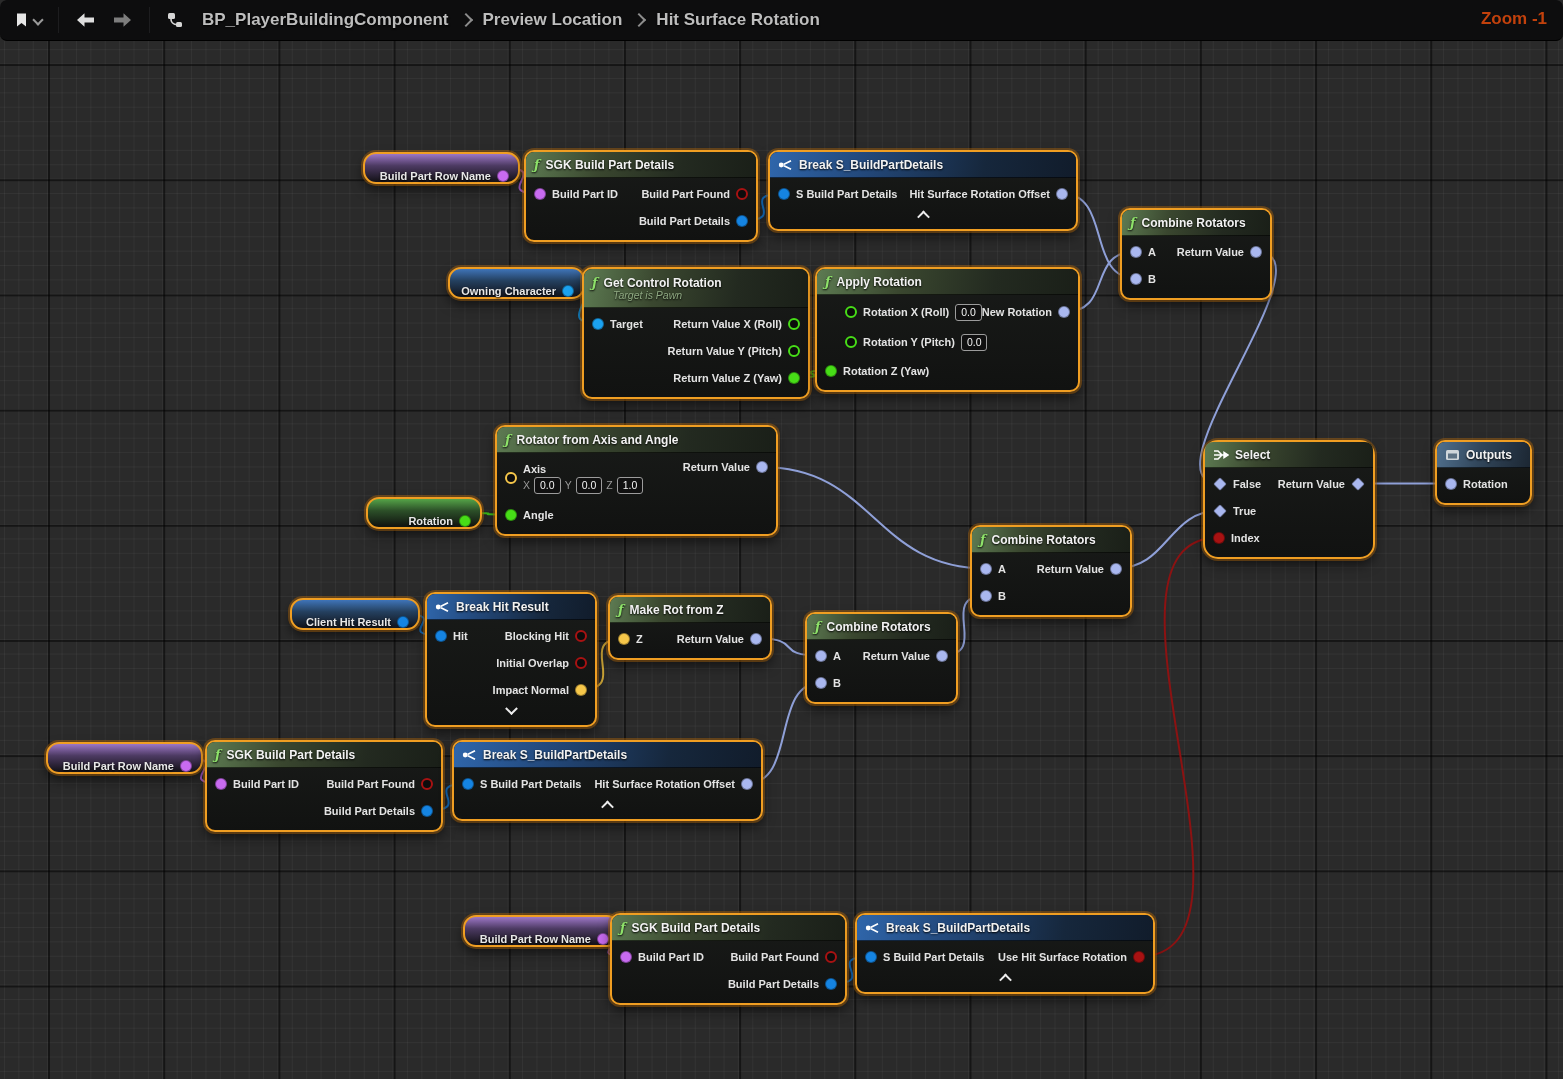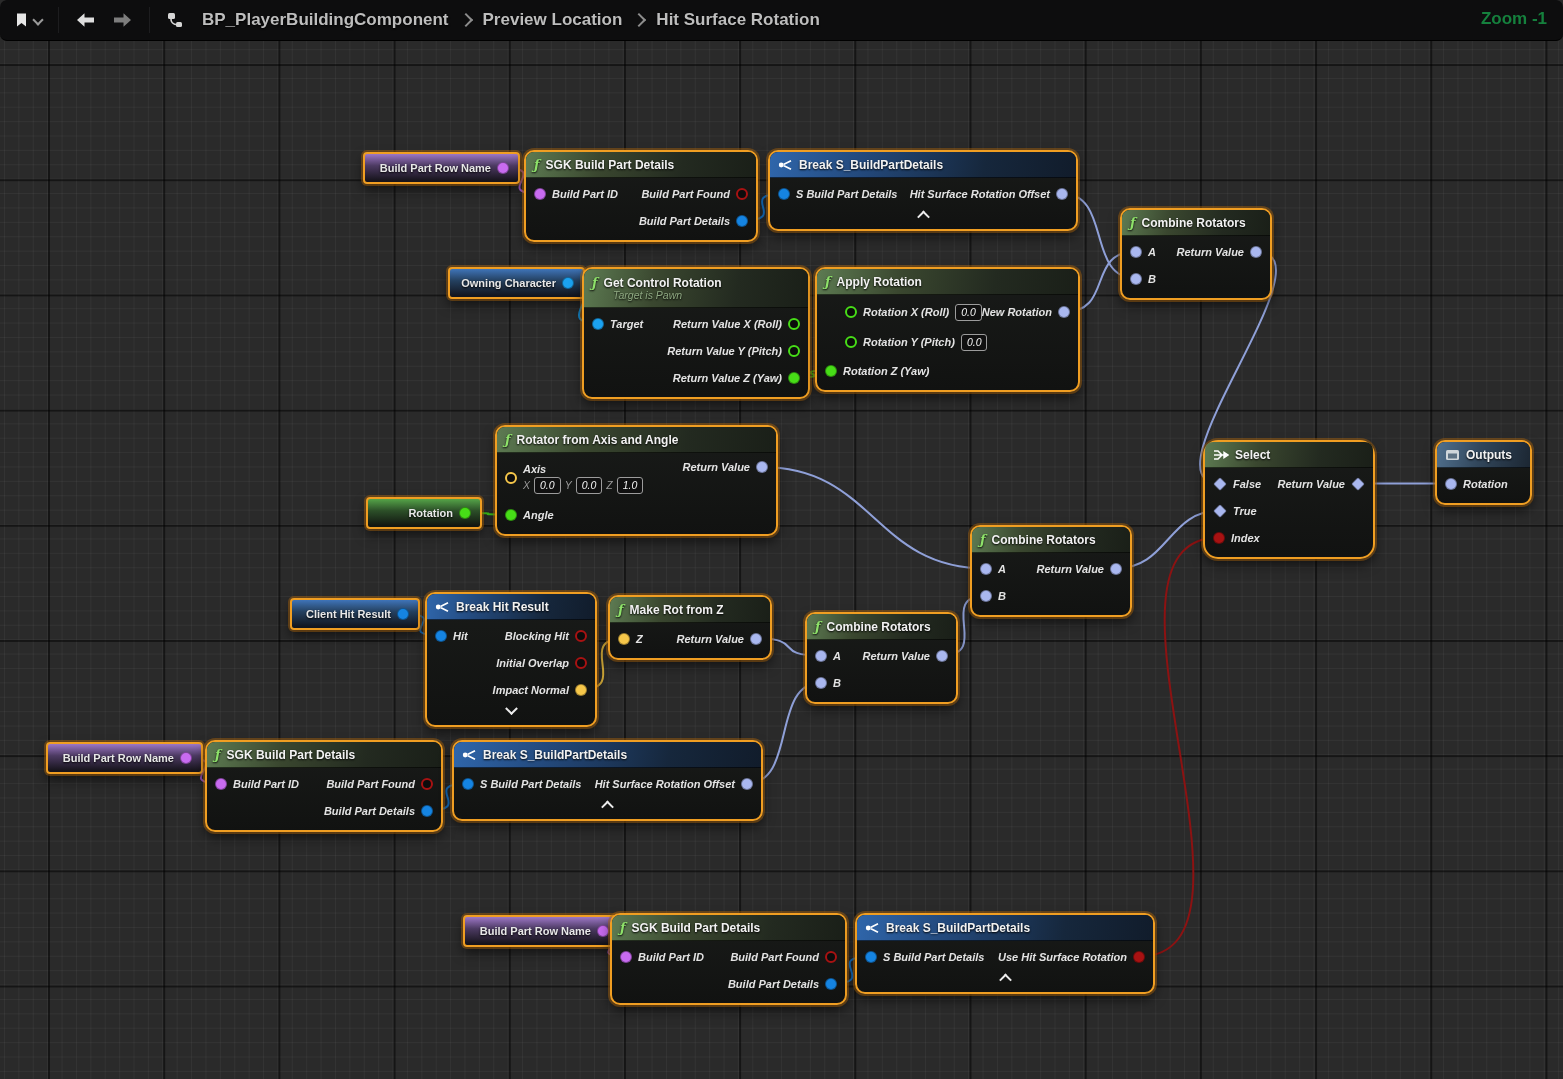--- a/index.html
+++ b/index.html
@@ -20,64 +20,64 @@
     border-bottom:1px solid #000;display:flex;align-items:center;gap:8px;padding:0 10px;z-index:10;border-radius:7px;}
   .tbtn{display:flex;align-items:center;gap:3px;padding:2px 4px;cursor:pointer;}
   .tsep{width:1px;height:26px;background:#1d1d1f;margin:0 4px;}
   .crumbs{display:flex;align-items:center;gap:12px;margin-left:6px;
     font-size:17px;font-weight:700;color:#bdbdbd;text-shadow:0 1px 2px #000;}
   .crumb{white-space:nowrap;cursor:pointer;}
   .chev-right{width:8px;height:8px;border-right:2.5px solid #8d8d8d;border-top:2.5px solid #8d8d8d;
     transform:rotate(45deg);flex:none;}
   .chev-down-sm{width:6px;height:6px;border-right:2px solid #9a9a9a;border-bottom:2px solid #9a9a9a;
     transform:rotate(45deg);margin-left:2px;}
-  .zoomlbl{position:absolute;right:16px;top:9px;font-size:17px;font-weight:700;color:#15803d;}
+  .zoomlbl{position:absolute;right:16px;top:9px;font-size:17px;font-weight:700;color:#c2410c;}
   
   #wires{position:absolute;left:0;top:0;z-index:1;}
   #nodes-layer{position:absolute;inset:0;z-index:2;}
   
   .node{position:absolute;box-sizing:border-box;border:2px solid #f09e22;color:#e8e8e8;
     box-shadow:0 0 0 2px rgba(170,100,12,.45),0 6px 12px rgba(0,0,0,.55);}
   .node.box{border-radius:10px;background:linear-gradient(180deg,#191b19 0%,#111211 100%);}
   .hdr{display:flex;flex-direction:column;justify-content:center;min-height:25px;
     padding:0 8px;border-radius:8px 8px 0 0;border-bottom:1px solid rgba(0,0,0,.6);
     text-shadow:0 1px 2px #000;}
   .hline{display:flex;align-items:center;gap:6px;}
   .title{font-size:12px;font-weight:700;white-space:nowrap;color:#f2f2f2;}
   .subtitle{font-size:10.5px;font-style:italic;color:#8fa982;padding-left:21px;margin-top:-1px;}
   .hdr.tall{min-height:38px;}
   .hdr-green{background:linear-gradient(100deg,#5d7b52 0%,#3a472f 32%,#232a20 68%,#1a1f18 100%);}
   .hdr-blue{background:linear-gradient(100deg,#2f66ab 0%,#23497c 30%,#16273c 70%,#111c2b 100%);}
   .hdr-steel{background:linear-gradient(100deg,#50708d 0%,#32475c 45%,#1c2733 100%);}
   .fx{font-family:"DejaVu Serif",serif;font-style:italic;font-weight:700;font-size:13px;color:#8ee26a;line-height:1;}
   .hicon{display:flex;align-items:center;flex:none;}
   .nbody{padding:2px 0 6px;}
-  .row{display:flex;align-items:center;height:27px;padding:0 8px;font-style:italic;}
+  .row{display:flex;align-items:center;height:27px;padding:0 8px;}
   .row.fieldrow{height:30px;padding-left:28px;}
   .row.tall2{height:46px;}
   .lg,.rg{display:flex;align-items:center;gap:6px;min-width:0;}
   .rg{margin-left:auto;}
   .rg.top{align-self:flex-start;margin-top:6px;}
   .plbl{font-size:11px;font-weight:700;white-space:nowrap;color:#e3e3e3;}
   .col{display:flex;flex-direction:column;gap:2px;}
   .vec{display:flex;align-items:center;gap:4px;}
   .vec .k{font-size:10.5px;color:#9a9a9a;}
   .field{background:#101010;border:1px solid #9c9c9c;border-radius:3px;padding:0 5px;
     font-size:10.5px;line-height:15px;color:#f2f2f2;font-weight:400;}
   .pin{width:12px;height:12px;border-radius:50%;box-sizing:border-box;flex:none;cursor:crosshair;}
   .pin.hollow{border:2.5px solid;background:#0c0c0c;}
   .pin.filled{border:1px solid rgba(0,0,0,.35);}
   .pin.diamond{width:10px;height:10px;border-radius:2px;transform:rotate(45deg);margin:0 2px;}
   .collapse{display:flex;justify-content:center;align-items:center;height:16px;cursor:pointer;}
   .chev{width:7px;height:7px;border-left:2px solid #ececec;border-top:2px solid #ececec;}
   .chev.up{transform:rotate(45deg) translate(1px,1px);}
   .chev.down{transform:rotate(225deg) translate(2px,2px);}
   
-  .node.pill{display:flex;align-items:center;justify-content:flex-end;gap:6px;height:32px;
-    border-radius:4px;padding:0 9px;}
+  .node.pill{display:flex;align-items:flex-end;justify-content:flex-end;gap:6px;height:32px;
+    border-radius:13px;padding:0 9px;}
   .node.pill .lbl{font-size:11px;font-weight:700;white-space:nowrap;text-shadow:0 1px 2px #000;}
   .tint-purple{background:linear-gradient(180deg,#9d77c6 0%,#4c3a62 42%,#17141c 95%);}
   .tint-blue{background:linear-gradient(180deg,#3f74b8 0%,#24405f 42%,#121620 95%);}
   .tint-green{background:linear-gradient(180deg,#55a348 0%,#2c4f28 42%,#121611 95%);}
 </style>
 </head>
 <body>
 
 <div id="canvas">
   <svg id="wires" width="1563" height="1079">

